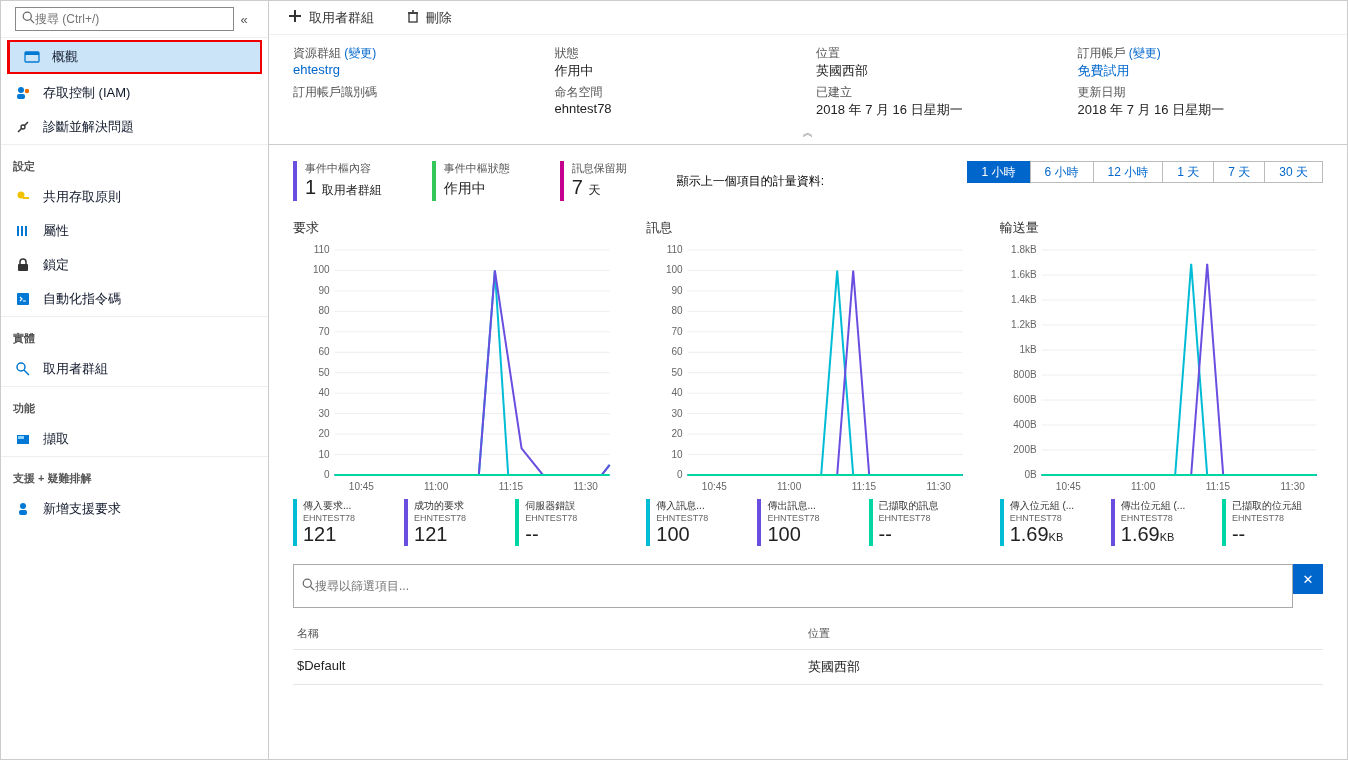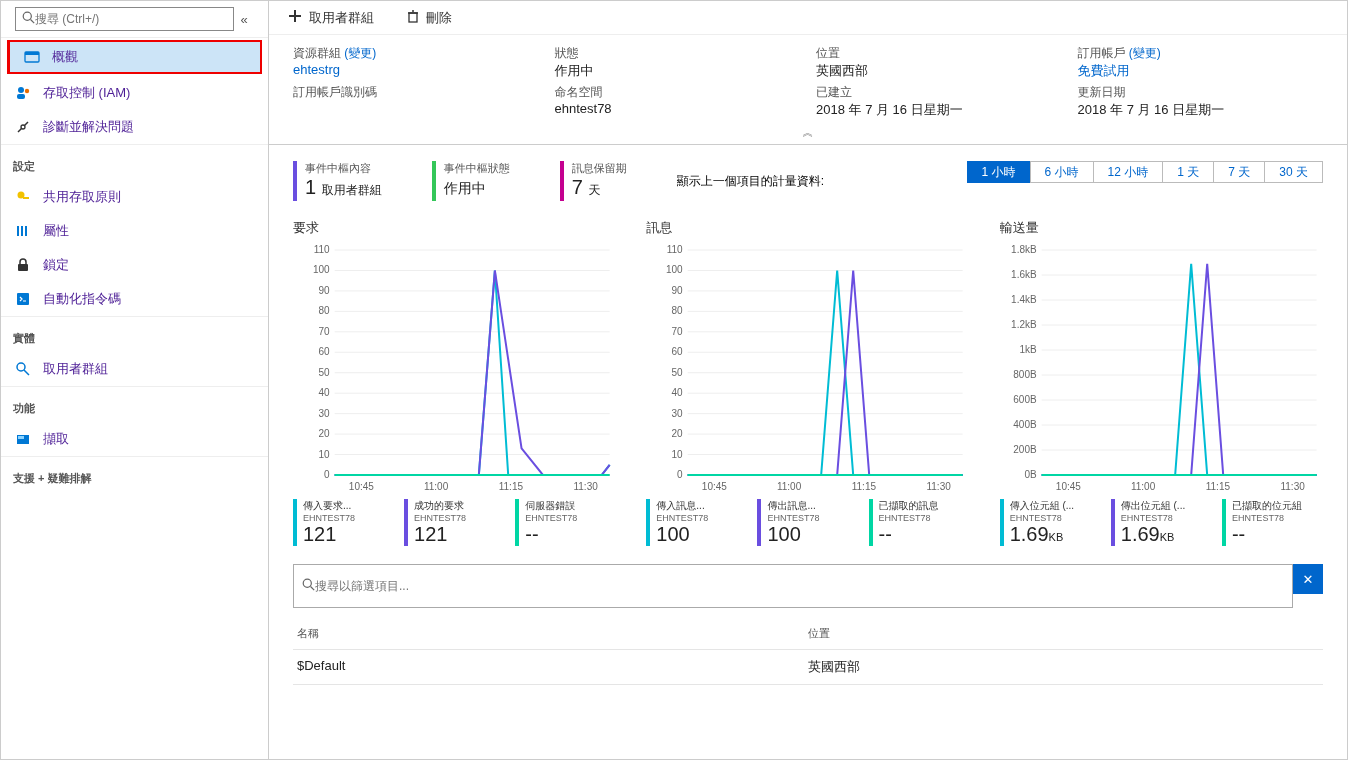--- a/index.html
+++ b/index.html
@@ -10,21 +10,21 @@
 .sidebar .search-box { flex: 1; border: 1px solid #888; height: 24px; display: flex; align-items: center; padding: 0 6px; }
 .sidebar .search-box input { flex: 1; border: none; outline: none; font-size: 12px; background: transparent; color: #666; }
 .sidebar .collapse-icon { width: 20px; text-align: center; color: #555; cursor: pointer; }
 
 .menu { overflow-y: auto; flex: 1; }
 .menu .item { display: flex; align-items: center; height: 34px; padding: 0 12px; cursor: pointer; }
 .menu .item.active { background: #cce4f7; border: 2px solid #e00; border-left-width: 3px; margin: 2px 6px; }
 .menu .item .ico { width: 20px; height: 20px; margin-right: 10px; display: inline-flex; align-items: center; justify-content: center; }
 .menu .section { font-size: 11px; color: #555; padding: 14px 12px 6px 12px; border-top: 1px solid #eee; font-weight: 600; }
 .menu .section:first-of-type { border-top: none; }
-.menu .item span.label { font-size: 13px; color: #4c1d95; }
+.menu .item span.label { font-size: 13px; color: #0f172a; }
 
 .main { flex: 1; display: flex; flex-direction: column; overflow: hidden; }
 .toolbar { display: flex; align-items: center; height: 34px; padding: 0 18px; gap: 32px; border-bottom: 1px solid #eee; }
 .toolbar .tbtn { display: flex; align-items: center; gap: 6px; cursor: pointer; color: #333; font-size: 13px; }
 .info-grid { display: grid; grid-template-columns: repeat(4, 1fr); gap: 4px 16px; padding: 10px 24px 6px 24px; position: relative; }
 .info-cell .lbl { font-size: 12px; color: #555; }
 .info-cell .val { font-size: 13px; color: #222; }
 .info-cell .lnk { color: #0066cc; cursor: pointer; }
 .info-cell .paren { color: #0066cc; font-size: 12px; }
 .chevup { text-align: center; color: #888; font-size: 11px; padding-bottom: 4px; }
@@ -172,20 +172,29 @@
         <span class="ico">
             <svg width="16" height="16">
               <rect x="2" y="4" width="12" height="9" fill="#0078d4"></rect>
               <rect x="3" y="5" width="6" height="3" fill="#8cd3ff"></rect>
             </svg>
           </span>
         <span class="label">擷取</span>
       </div>
 
       <div class="section">支援 + 疑難排解</div>
+      <div class="item">
+        <span class="ico">
+            <svg width="16" height="16">
+              <circle cx="8" cy="5" r="3" fill="#0078d4"></circle>
+              <rect x="4" y="9" width="8" height="5" rx="2" fill="#0078d4"></rect>
+            </svg>
+          </span>
+        <span class="label">新增支援要求</span>
+      </div>
     </div>
   </div>
 
   <div class="main">
     <div class="toolbar">
       <div class="tbtn">
         <span><svg width="16" height="16">
               <path d="M8 2 V14 M2 8 H14" stroke="#333" stroke-width="2"></path>
             </svg></span>
         <span>取用者群組</span>

